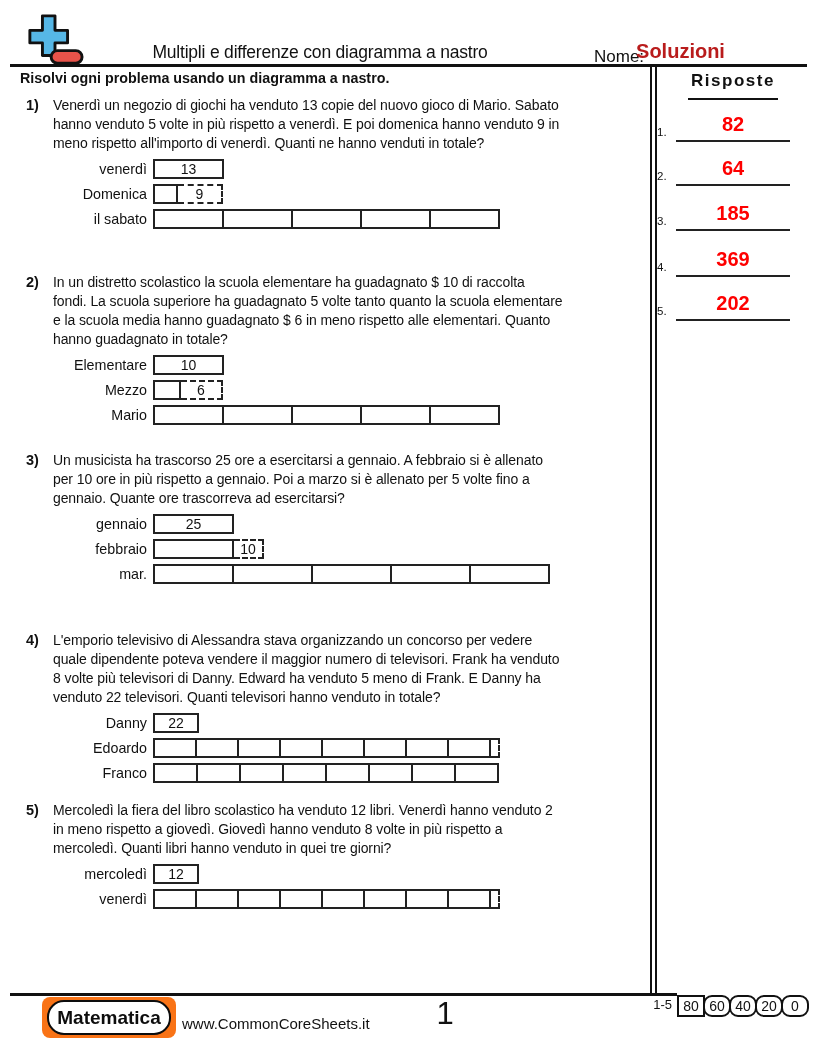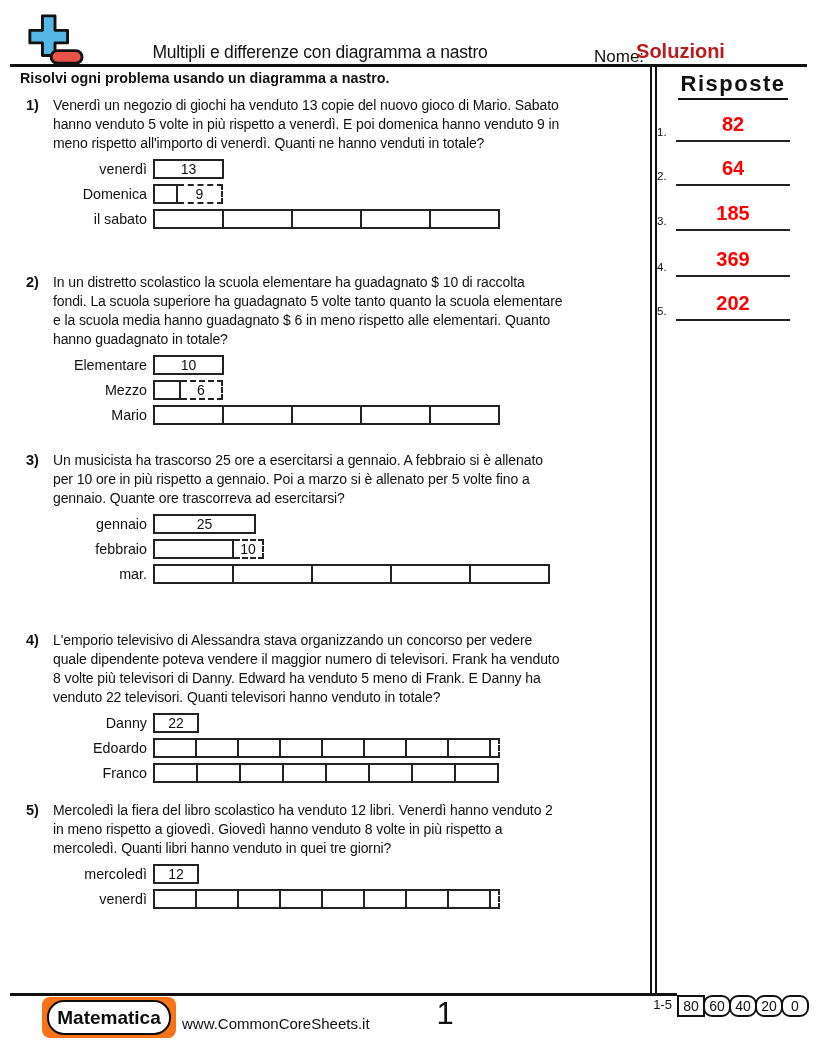--- a/index.html
+++ b/index.html
@@ -13,22 +13,22 @@
   .nome{position:absolute;left:558px;top:47px;font-size:17px;margin-left:36px;}
   .soluzioni{position:absolute;left:608px;top:40px;width:145px;text-align:center;
              font-size:20px;font-weight:bold;}
   .hline{position:absolute;left:10px;top:64px;width:797px;height:3px;background:#111;}
   .instruction{position:absolute;left:20px;top:70px;font-size:14.3px;font-weight:bold;}
 
   
   .vline{position:absolute;left:650px;top:67px;height:926px;width:3px;
          border-left:2.5px solid #111;border-right:2.5px solid #111;box-sizing:content-box;}
   .risposte{position:absolute;left:656px;top:71px;width:154px;text-align:center;}
-  .risposte span{display:inline-block;font-size:22px;font-weight:bold;letter-spacing:1.5px;
-                 border-bottom:2.5px solid #111;padding:0 3px 1px;}
+  .risposte span{display:inline-block;font-size:17px;font-weight:bold;letter-spacing:1.5px;
+                 border-bottom:2.5px solid #111;padding:0 3px 7px;}
   .ans-label{position:absolute;left:657px;font-size:11.5px;}
   .ans-value{position:absolute;left:676px;width:114px;text-align:center;
              font-size:20px;font-weight:bold;}
   .ans-line{position:absolute;left:676px;width:114px;height:2px;background:#222;}
 
   
   .problem{position:absolute;left:20px;width:632px;}
   .pnum{position:absolute;left:6px;top:0;font-weight:bold;font-size:14.5px;line-height:19px;}
   .ptext{margin-left:33px;font-size:14px;line-height:19px;white-space:pre-line;
          letter-spacing:-0.1px;}
@@ -164,21 +164,21 @@
 
   <section class="problem" style="top:451px;">
     <div class="pnum">3)</div>
     <div class="ptext">Un musicista ha trascorso 25 ore a esercitarsi a gennaio. A febbraio si è allenato
 per 10 ore in più rispetto a gennaio. Poi a marzo si è allenato per 5 volte fino a
 gennaio. Quante ore trascorreva ad esercitarsi?</div>
     <div class="diagram">
       <div class="drow">
         <div class="dlabel">gennaio</div>
         <div class="dsegs">
-            <div class="seg" style="width: 103px;">25</div>
+            <div class="seg" style="width: 81px;">25</div>
           </div>
       </div>
       <div class="drow">
         <div class="dlabel">febbraio</div>
         <div class="dsegs">
             <div class="seg" style="width: 81px;"></div>
             <div class="seg dashed" style="width: 30px;">10</div>
           </div>
       </div>
       <div class="drow">

